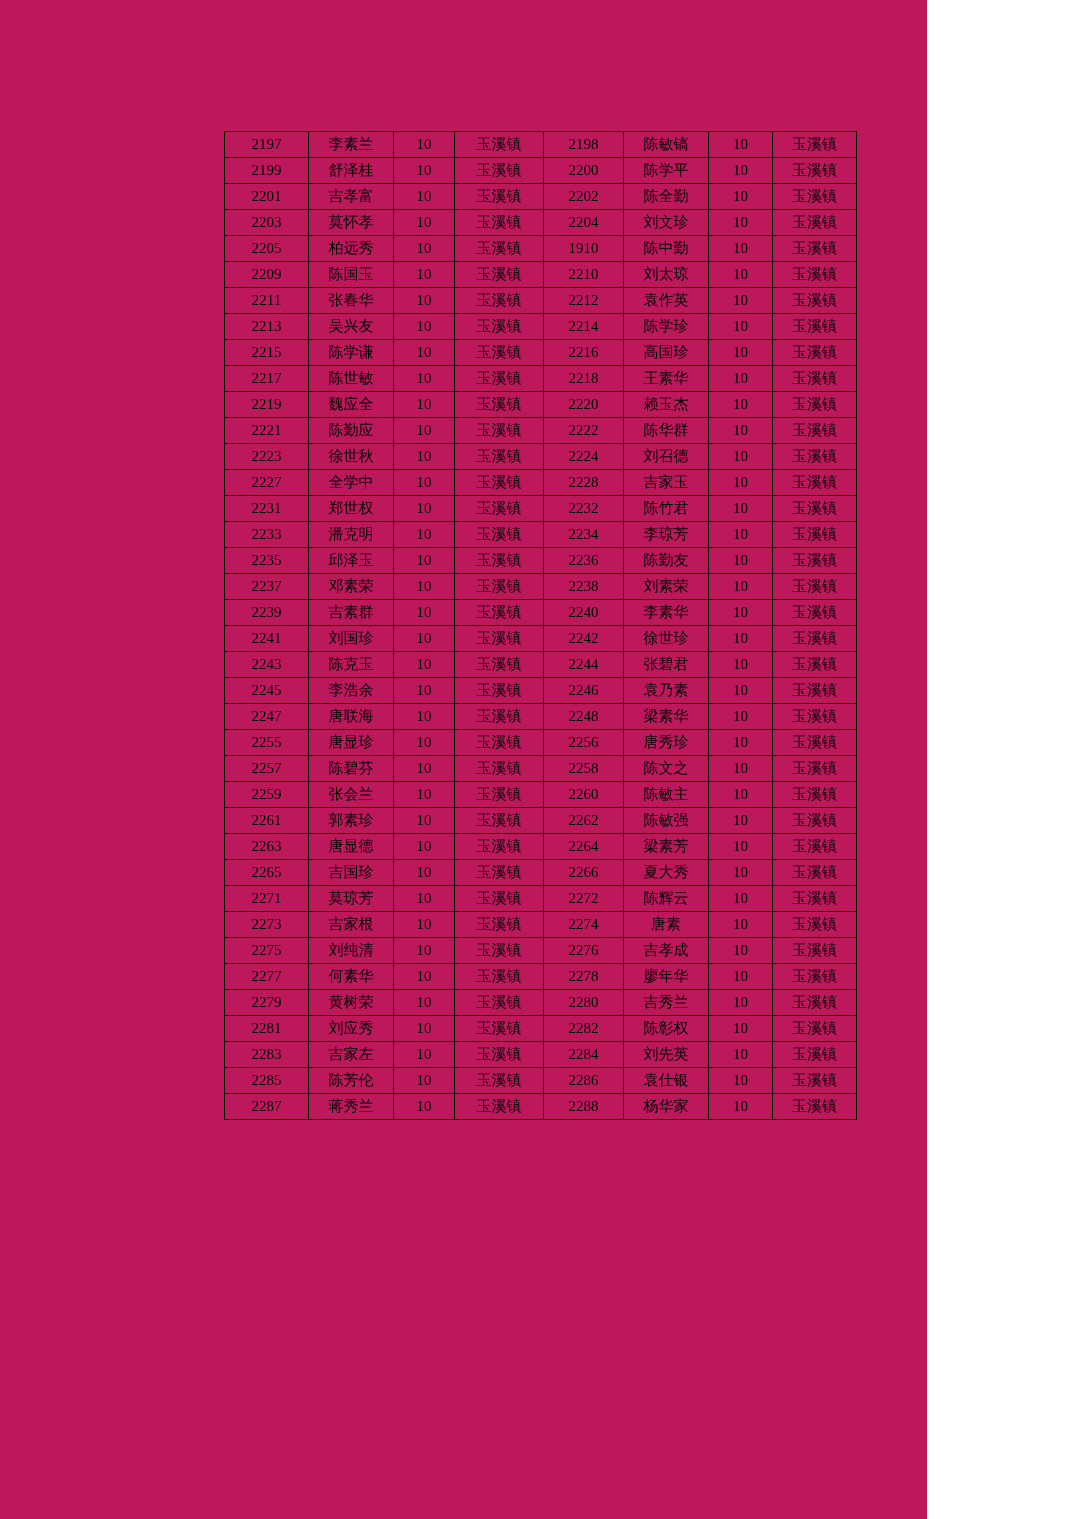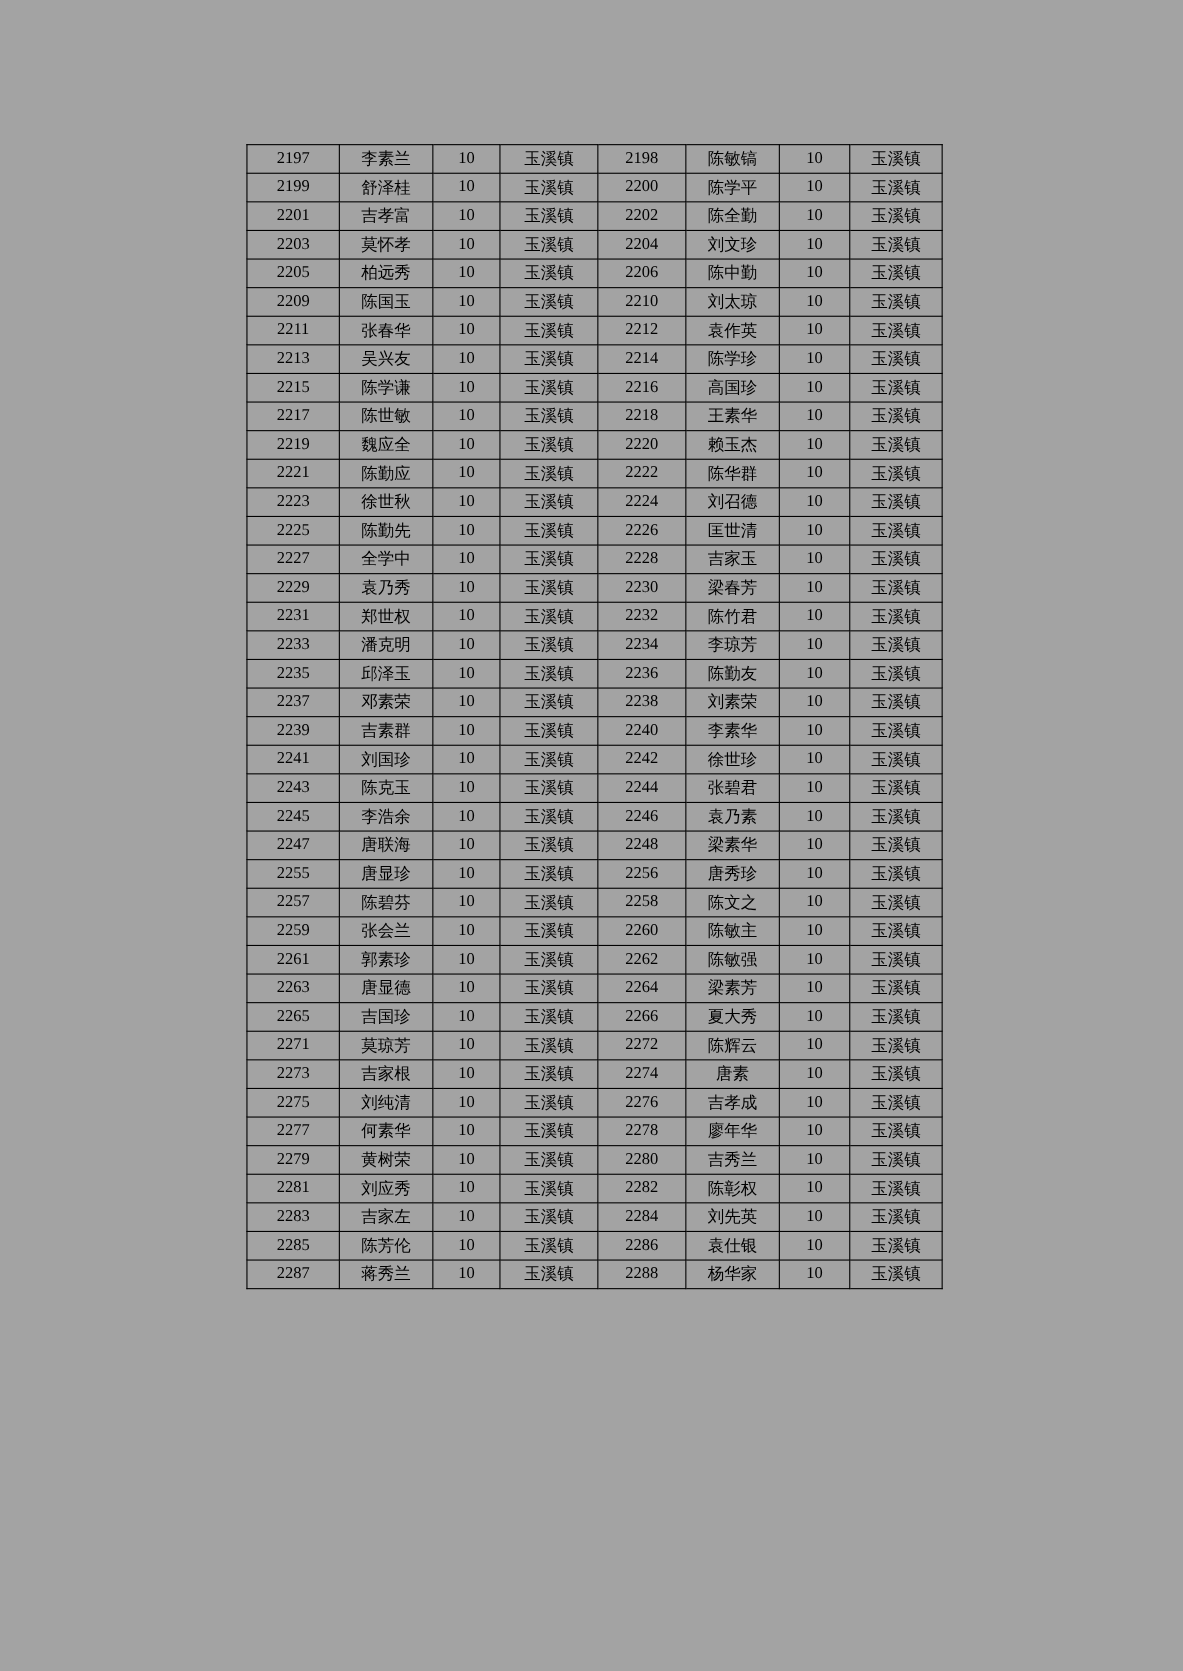--- a/index.html
+++ b/index.html
@@ -8,23 +8,23 @@
     background: #ffffff;
   }
   body {
     width: 1075px;
     height: 1519px;
     font-family: "Liberation Serif", "DejaVu Serif", serif;
     color: #000000;
   }
   .page {
     position: relative;
-    width: 1075px;
+    width: 927px;
     height: 1519px;
-    background: #a3a3a3;
+    background: #be185d;
   }
   table.roster {
     position: absolute;
     top: 131px;
     left: 224px;
     width: 632px;
     border-collapse: collapse;
     table-layout: fixed;
   }
   table.roster td {
@@ -100,21 +100,21 @@
           <td>2204</td>
           <td>刘文珍</td>
           <td>10</td>
           <td>玉溪镇</td>
         </tr>
         <tr>
           <td>2205</td>
           <td>柏远秀</td>
           <td>10</td>
           <td>玉溪镇</td>
-          <td>2206</td>
+          <td>1910</td>
           <td>陈中勤</td>
           <td>10</td>
           <td>玉溪镇</td>
         </tr>
         <tr>
           <td>2209</td>
           <td>陈国玉</td>
           <td>10</td>
           <td>玉溪镇</td>
           <td>2210</td>
@@ -186,46 +186,26 @@
           <td>2223</td>
           <td>徐世秋</td>
           <td>10</td>
           <td>玉溪镇</td>
           <td>2224</td>
           <td>刘召德</td>
           <td>10</td>
           <td>玉溪镇</td>
         </tr>
         <tr>
-          <td>2225</td>
-          <td>陈勤先</td>
-          <td>10</td>
-          <td>玉溪镇</td>
-          <td>2226</td>
-          <td>匡世清</td>
-          <td>10</td>
-          <td>玉溪镇</td>
-        </tr>
-        <tr>
           <td>2227</td>
           <td>全学中</td>
           <td>10</td>
           <td>玉溪镇</td>
           <td>2228</td>
           <td>吉家玉</td>
-          <td>10</td>
-          <td>玉溪镇</td>
-        </tr>
-        <tr>
-          <td>2229</td>
-          <td>袁乃秀</td>
-          <td>10</td>
-          <td>玉溪镇</td>
-          <td>2230</td>
-          <td>梁春芳</td>
           <td>10</td>
           <td>玉溪镇</td>
         </tr>
         <tr>
           <td>2231</td>
           <td>郑世权</td>
           <td>10</td>
           <td>玉溪镇</td>
           <td>2232</td>
           <td>陈竹君</td>

